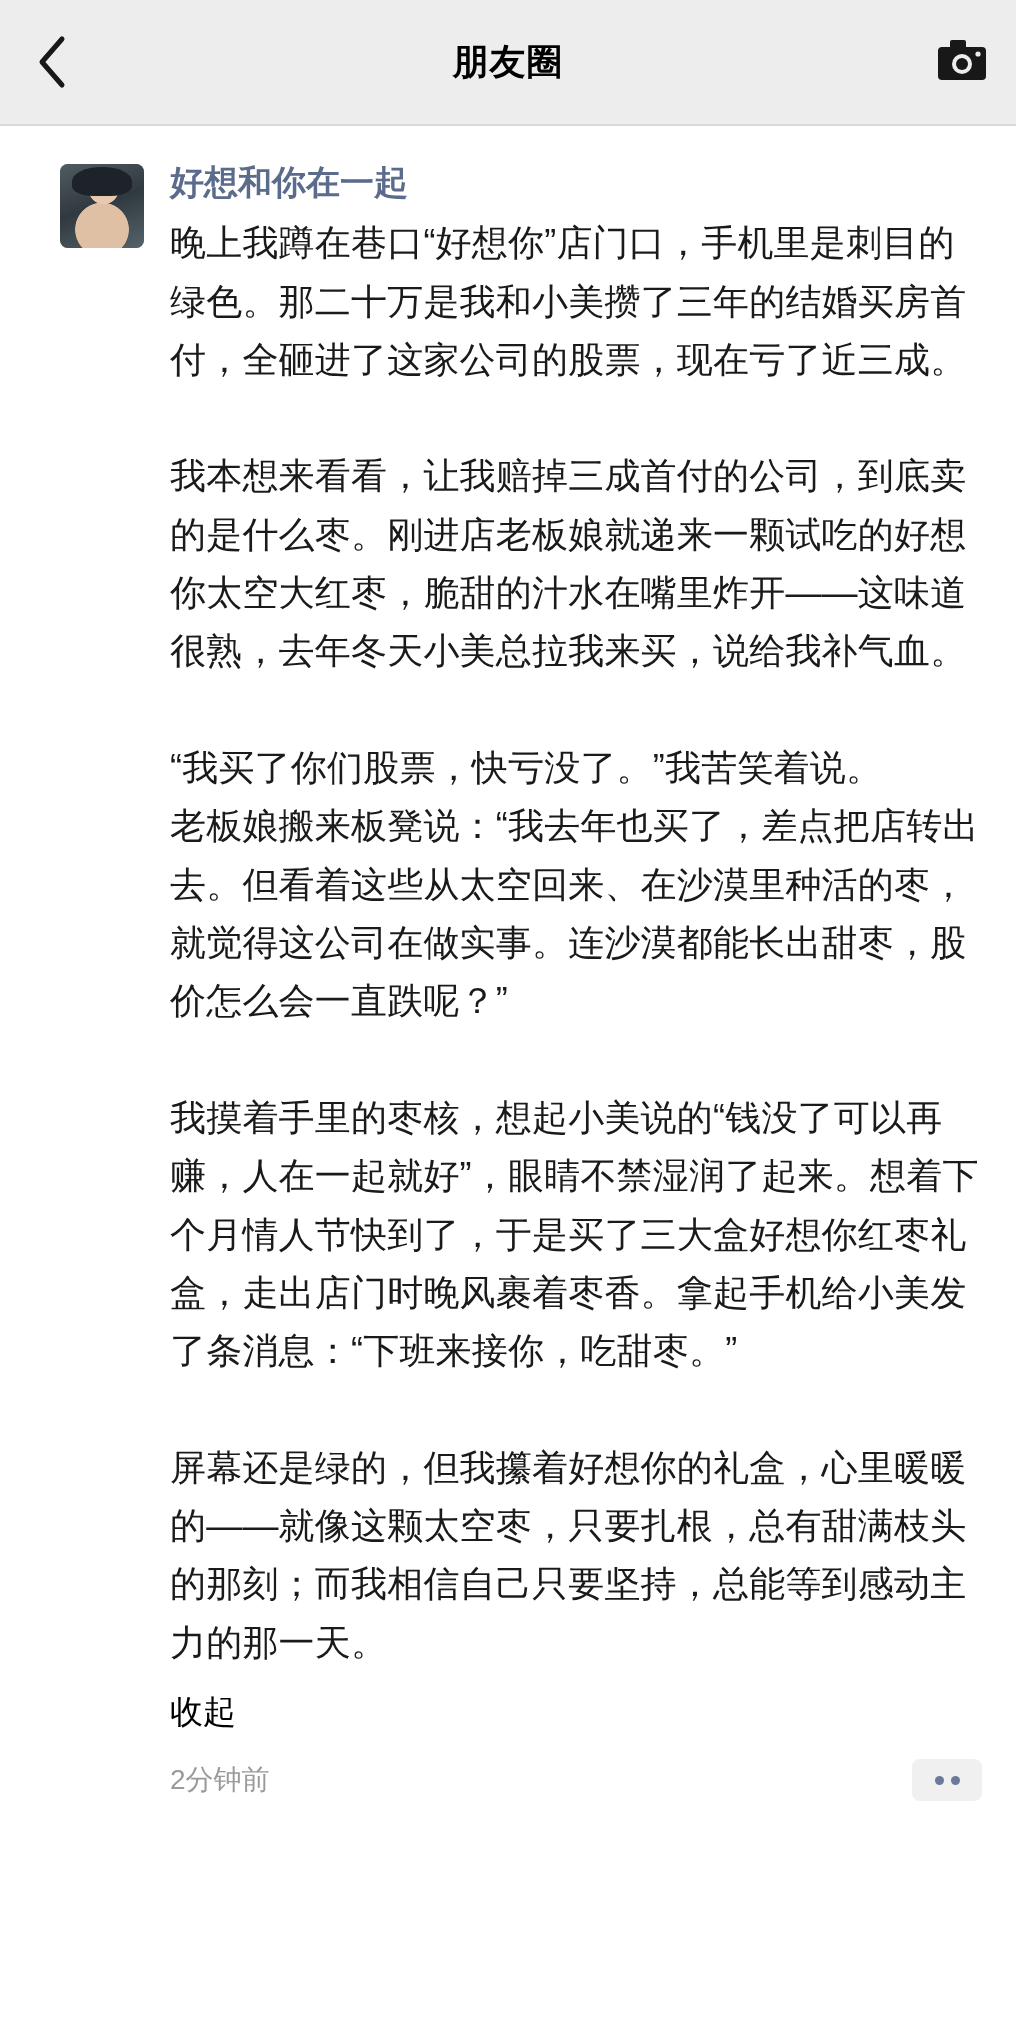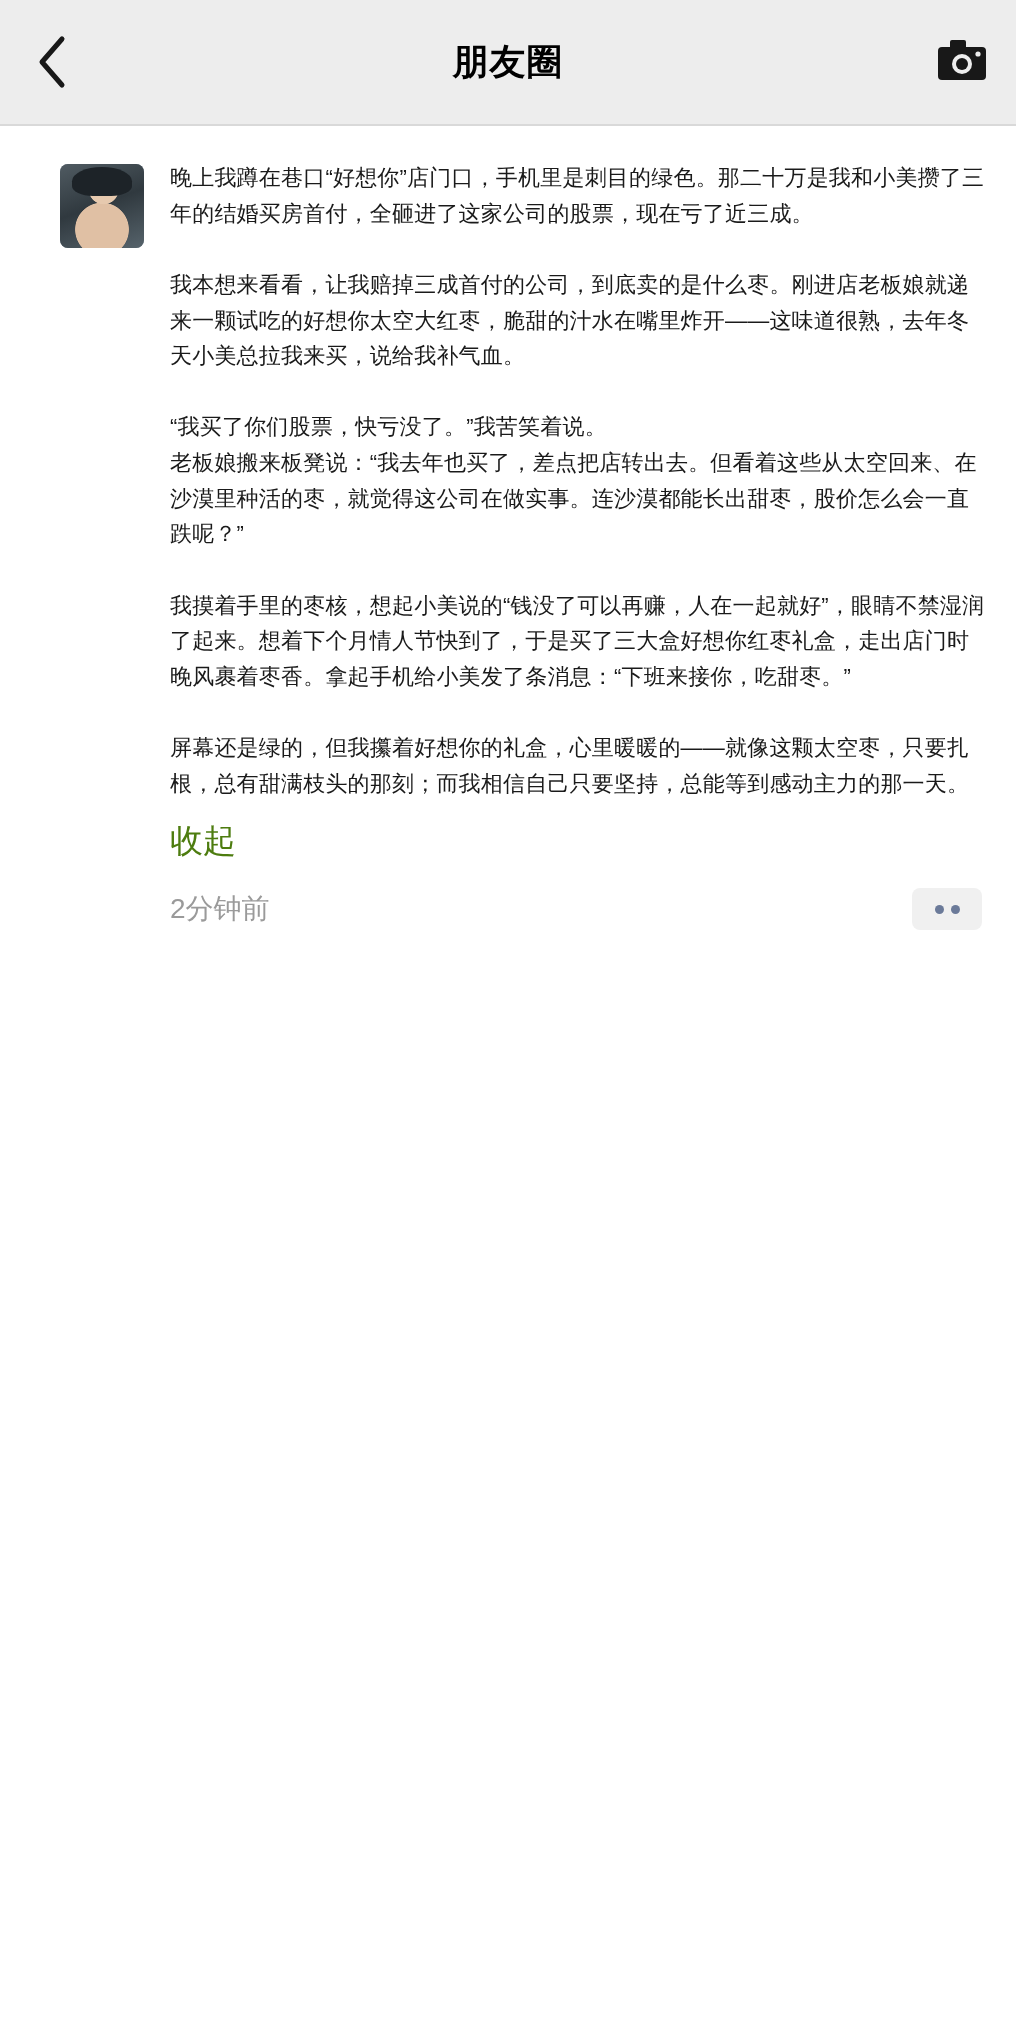--- a/index.html
+++ b/index.html
@@ -104,30 +104,30 @@
     margin-left: 26px;
   }
   .author {
     font-size: 34px;
     font-weight: bold;
     color: #5b6b8c;
     line-height: 1.3;
     margin-bottom: 10px;
   }
   .content {
-    font-size: 22px;
+    font-size: 36px;
     line-height: 1.62;
     color: #1a1a1a;
     white-space: pre-wrap;
     letter-spacing: 0.2px;
     word-break: break-all;
   }
   .collapse-link {
     font-size: 33px;
-    color: #4d7c0f;
+    color: #000000;
     margin-top: 18px;
     display: inline-block;
     cursor: pointer;
   }
   .meta-row {
     display: flex;
     align-items: center;
     justify-content: space-between;
     margin-top: 24px;
     padding-right: 6px;
@@ -181,20 +181,21 @@
 </div>
 <div class="nav-divider"></div>
 
 <div class="feed">
   <div class="post">
     <div class="avatar">
       <div class="face"></div>
       <div class="hair"></div>
     </div>
     <div class="post-body">
+      <div class="author">好想和你在一起</div>
       <div class="content">晚上我蹲在巷口“好想你”店门口，手机里是刺目的绿色。那二十万是我和小美攒了三年的结婚买房首付，全砸进了这家公司的股票，现在亏了近三成。
 
 我本想来看看，让我赔掉三成首付的公司，到底卖的是什么枣。刚进店老板娘就递来一颗试吃的好想你太空大红枣，脆甜的汁水在嘴里炸开——这味道很熟，去年冬天小美总拉我来买，说给我补气血。
 
 “我买了你们股票，快亏没了。”我苦笑着说。
 老板娘搬来板凳说：“我去年也买了，差点把店转出去。但看着这些从太空回来、在沙漠里种活的枣，就觉得这公司在做实事。连沙漠都能长出甜枣，股价怎么会一直跌呢？”
 
 我摸着手里的枣核，想起小美说的“钱没了可以再赚，人在一起就好”，眼睛不禁湿润了起来。想着下个月情人节快到了，于是买了三大盒好想你红枣礼盒，走出店门时晚风裹着枣香。拿起手机给小美发了条消息：“下班来接你，吃甜枣。”
 
 屏幕还是绿的，但我攥着好想你的礼盒，心里暖暖的——就像这颗太空枣，只要扎根，总有甜满枝头的那刻；而我相信自己只要坚持，总能等到感动主力的那一天。</div>

